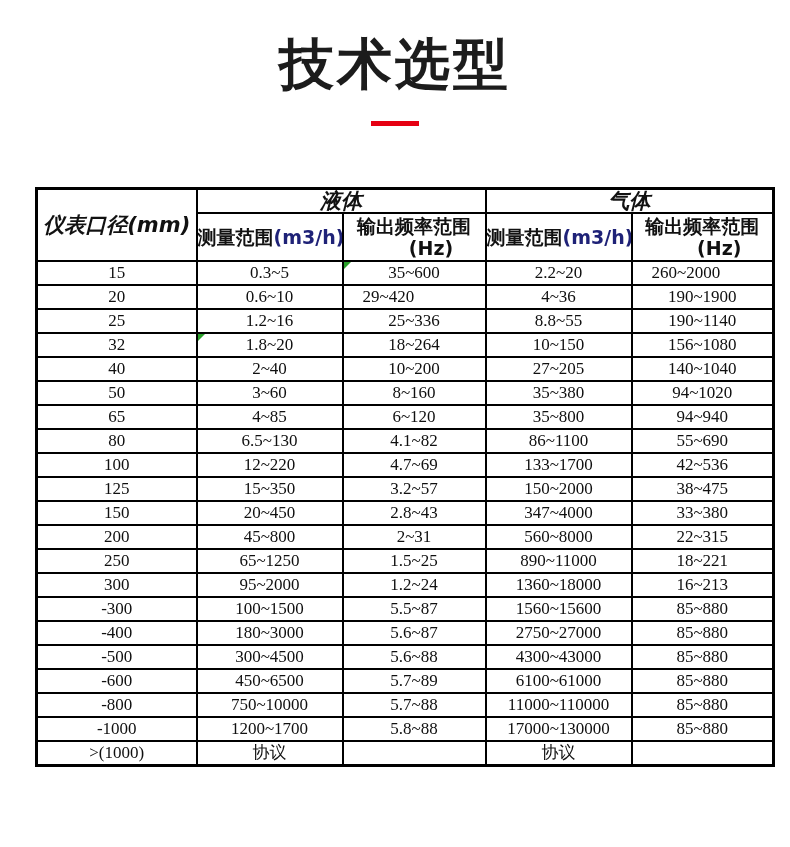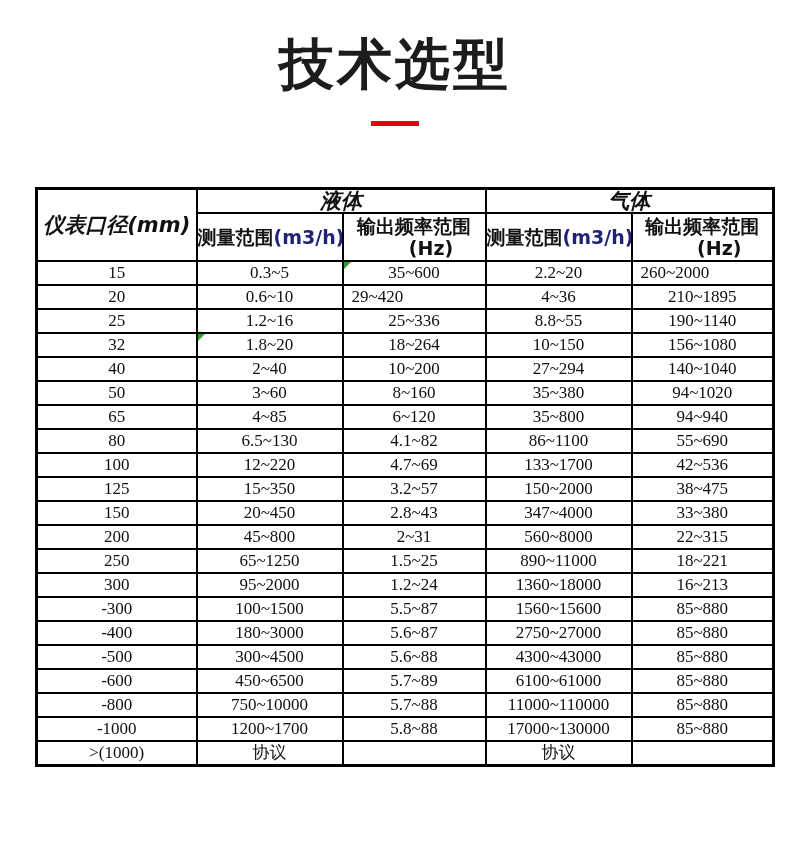--- a/index.html
+++ b/index.html
@@ -77,21 +77,21 @@
   .unit-navy { color: #1f2277; }
   .unit-break { display: block; text-align: center; color: #111; margin-left: 34px; }
   tbody td {
     height: 24px;
     font-size: 17px;
     text-align: center;
     vertical-align: middle;
     line-height: 22px;
     color: #101010;
   }
-  tbody td.align-left { text-align: left; padding-left: 8px; }
+  tbody td.align-left { text-align: left; padding-left: 19px; }
   .marker {
     position: absolute;
     left: 0; top: 0;
     width: 0; height: 0;
     border-top: 7px solid #2aa02a;
     border-right: 7px solid transparent;
   }
 </style>
 </head>
 <body>
@@ -127,41 +127,41 @@
           <td>0.3~5</td>
           <td>35~600<span class="marker"></span></td>
           <td>2.2~20</td>
           <td class="align-left">260~2000</td>
         </tr>
         <tr>
           <td>20</td>
           <td>0.6~10</td>
           <td class="align-left">29~420</td>
           <td>4~36</td>
-          <td>210~1895</td>
+          <td>190~1900</td>
         </tr>
         <tr>
           <td>25</td>
           <td>1.2~16</td>
           <td>25~336</td>
           <td>8.8~55</td>
           <td>190~1140</td>
         </tr>
         <tr>
           <td>32</td>
           <td>1.8~20<span class="marker"></span></td>
           <td>18~264</td>
           <td>10~150</td>
           <td>156~1080</td>
         </tr>
         <tr>
           <td>40</td>
           <td>2~40</td>
           <td>10~200</td>
-          <td>27~294</td>
+          <td>27~205</td>
           <td>140~1040</td>
         </tr>
         <tr>
           <td>50</td>
           <td>3~60</td>
           <td>8~160</td>
           <td>35~380</td>
           <td>94~1020</td>
         </tr>
         <tr>

